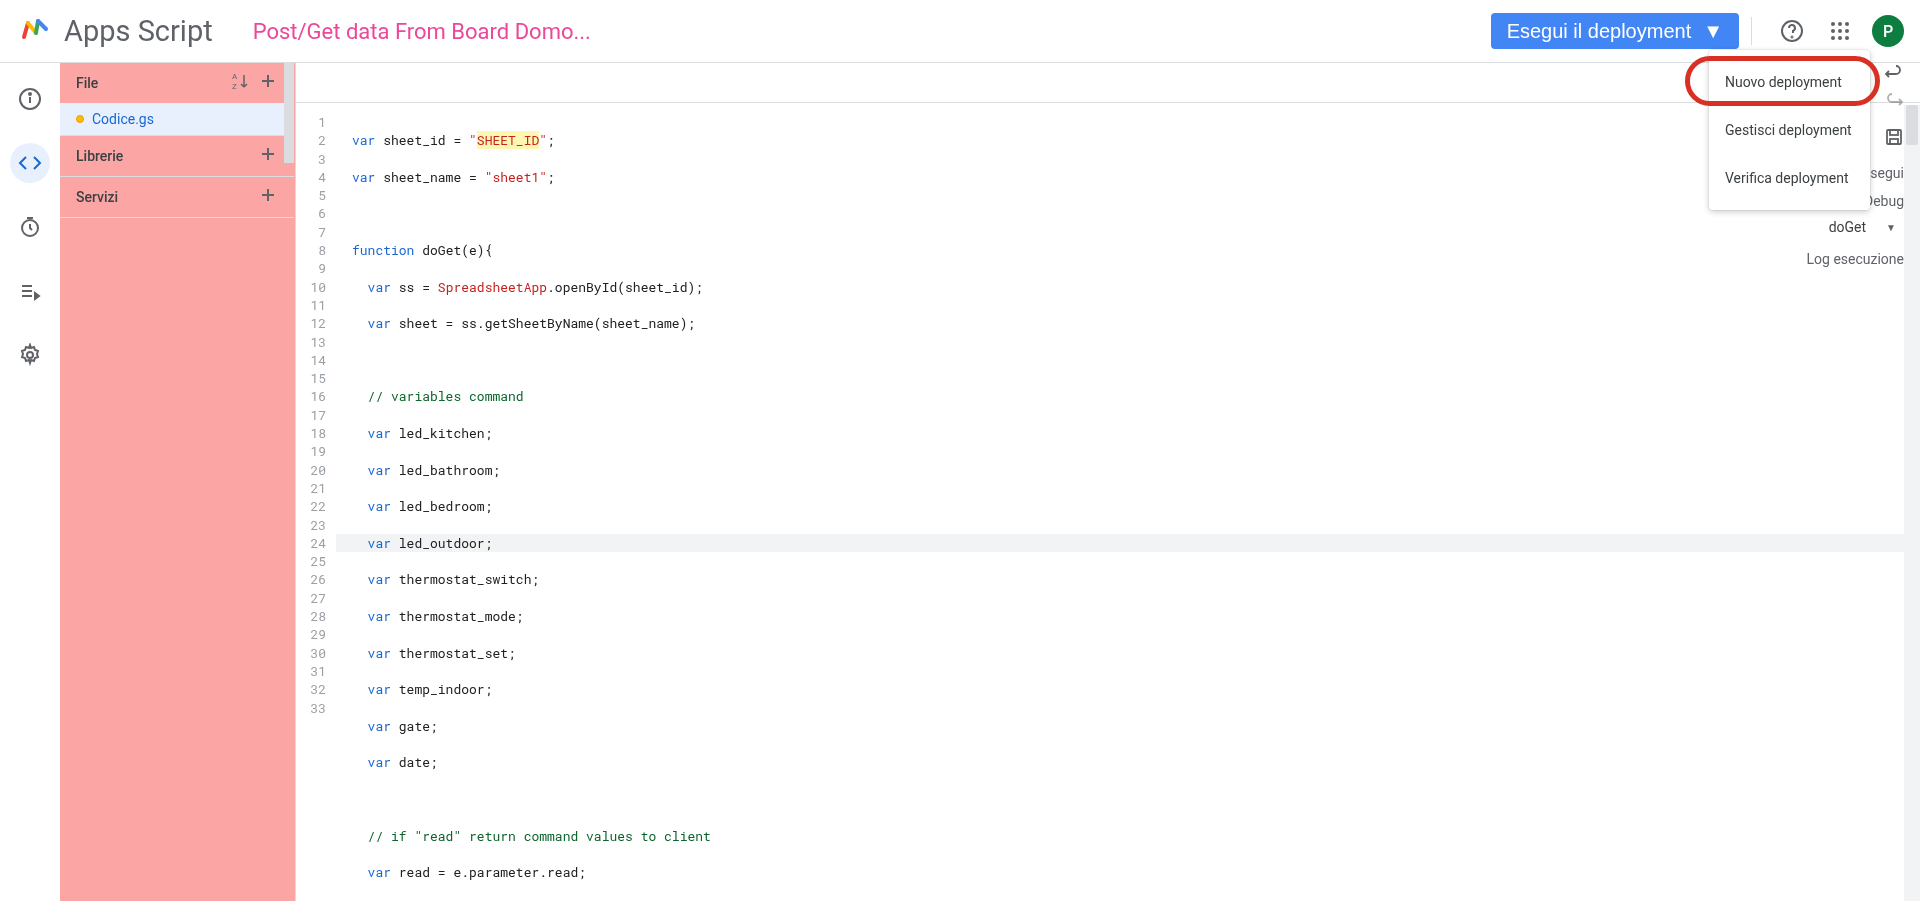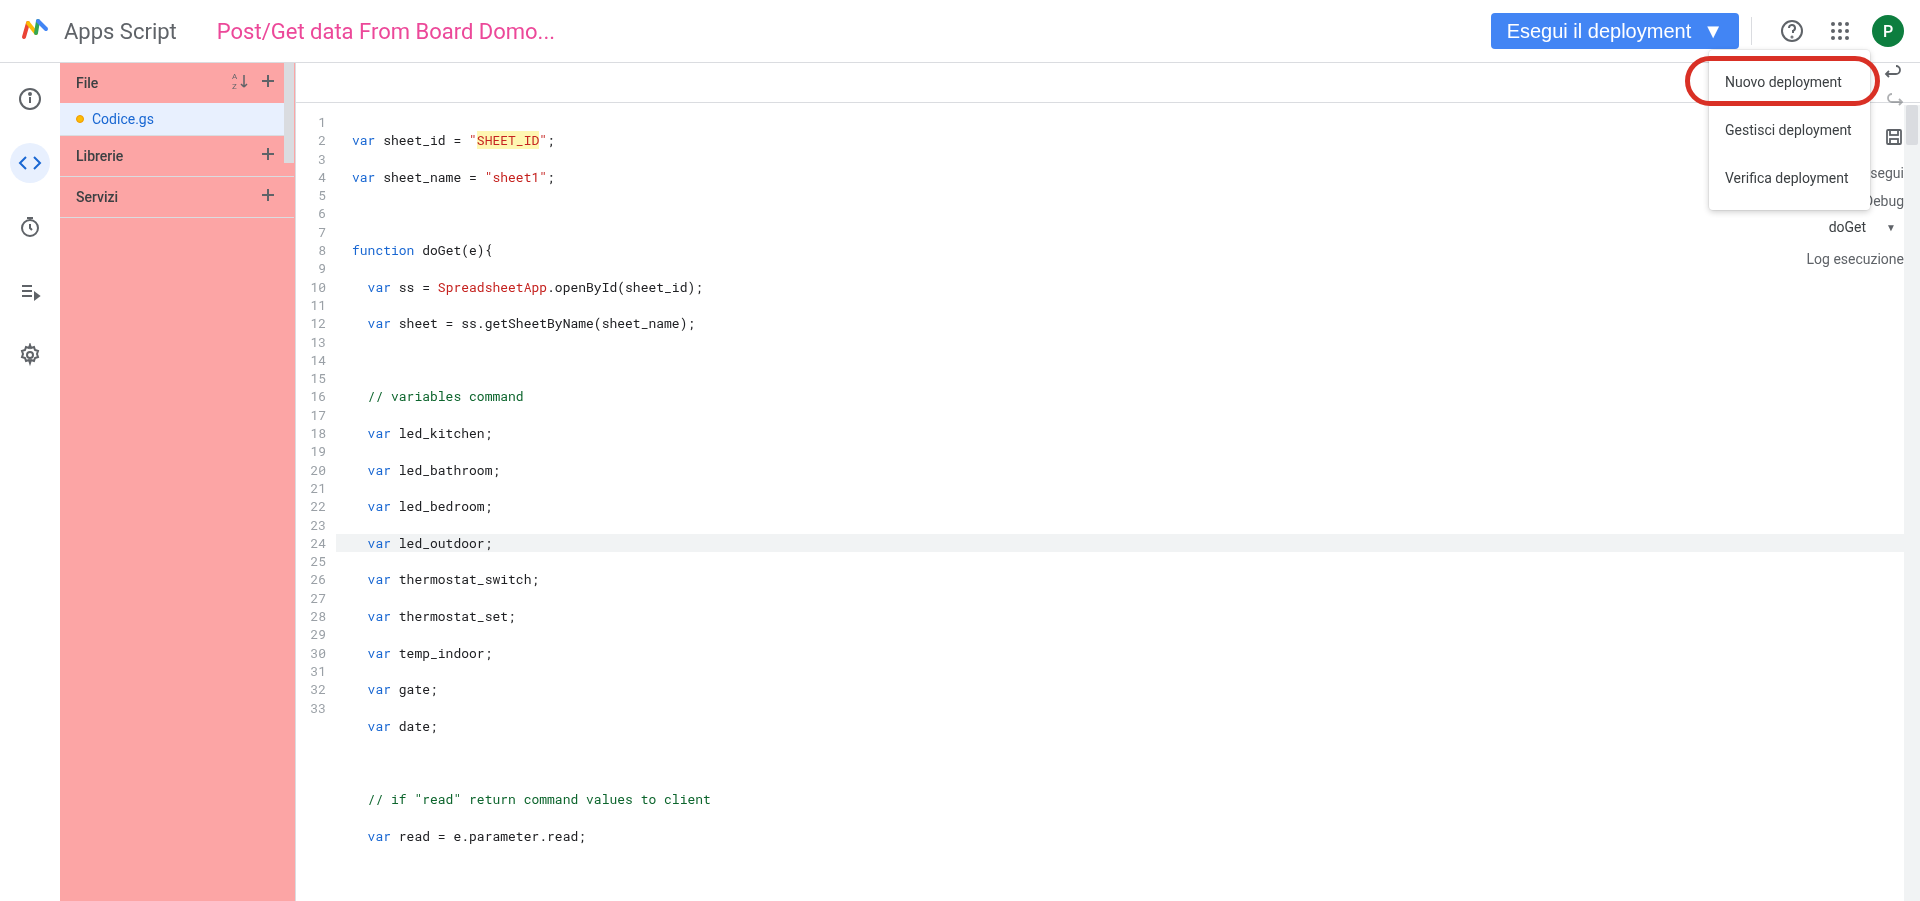--- a/index.html
+++ b/index.html
@@ -1,19 +1,19 @@
 <!DOCTYPE html>
 <html><head>
 <meta charset="utf-8">
 <style>
 * { margin: 0; padding: 0; box-sizing: border-box; }
 body { font-family: 'Google Sans', Roboto, Arial, sans-serif; background: #fff; color: #202124; overflow: hidden; }
 .header { display: flex; align-items: center; height: 63px; padding: 0 16px; border-bottom: 1px solid #dadce0; }
 .logo { width: 36px; height: 36px; margin-right: 12px; display: flex; align-items: center; justify-content: center; }
-.app-name { font-size: 22px; color: #5f6368; font-weight: 400; margin-right: 40px; }
+.app-name { font-size: 29px; color: #5f6368; font-weight: 400; margin-right: 40px; }
 .project-title { font-size: 22px; color: #ec4899; font-weight: 400; flex: 1; }
 .deploy-btn { background: #4285f4; color: #fff; border: none; height: 36px; padding: 0 16px; border-radius: 4px; font-size: 20px; font-weight: 500; display: flex; align-items: center; gap: 12px; cursor: pointer; }
 .header-icon { width: 40px; height: 40px; display: flex; align-items: center; justify-content: center; border-radius: 50%; cursor: pointer; color: #5f6368; margin-left: 8px; }
 .avatar { width: 32px; height: 32px; border-radius: 50%; background: #0d7e3f; color: #fff; display: flex; align-items: center; justify-content: center; font-weight: 500; margin-left: 12px; }
 .vsep { width: 1px; height: 28px; background: #dadce0; margin: 0 12px; }
 .body { display: flex; height: calc(100vh - 63px); }
 .rail { width: 60px; display: flex; flex-direction: column; align-items: center; padding-top: 16px; gap: 24px; }
 .rail-icon { width: 40px; height: 40px; display: flex; align-items: center; justify-content: center; border-radius: 50%; color: #5f6368; cursor: pointer; }
 .rail-icon.active { background: #e8f0fe; color: #1967d2; }
 .sidebar { width: 235px; border-right: 1px solid transparent; background: #fca5a5; }
@@ -274,20 +274,21 @@
 <div class="cl"><span class="kw">function</span> <span class="fn">doGet</span>(e){</div>
 <div class="cl">  <span class="kw">var</span> ss = <span class="cls">SpreadsheetApp</span>.openById(sheet_id);</div>
 <div class="cl">  <span class="kw">var</span> sheet = ss.getSheetByName(sheet_name);</div>
 <div class="cl"></div>
 <div class="cl">  <span class="cm">// variables command</span></div>
 <div class="cl">  <span class="kw">var</span> led_kitchen;</div>
 <div class="cl">  <span class="kw">var</span> led_bathroom;</div>
 <div class="cl">  <span class="kw">var</span> led_bedroom;</div>
 <div class="cl hl">  <span class="kw">var</span> led_outdoor;</div>
 <div class="cl">  <span class="kw">var</span> thermostat_switch;</div>
+<div class="cl">  <span class="kw">var</span> thermostat_mode;</div>
 <div class="cl">  <span class="kw">var</span> thermostat_set;</div>
 <div class="cl">  <span class="kw">var</span> temp_indoor;</div>
 <div class="cl">  <span class="kw">var</span> gate;</div>
 <div class="cl">  <span class="kw">var</span> date;</div>
 <div class="cl"></div>
 <div class="cl">  <span class="cm">// if "read" return command values to client</span></div>
 <div class="cl">  <span class="kw">var</span> read = e.parameter.read;</div>
 
 
 

